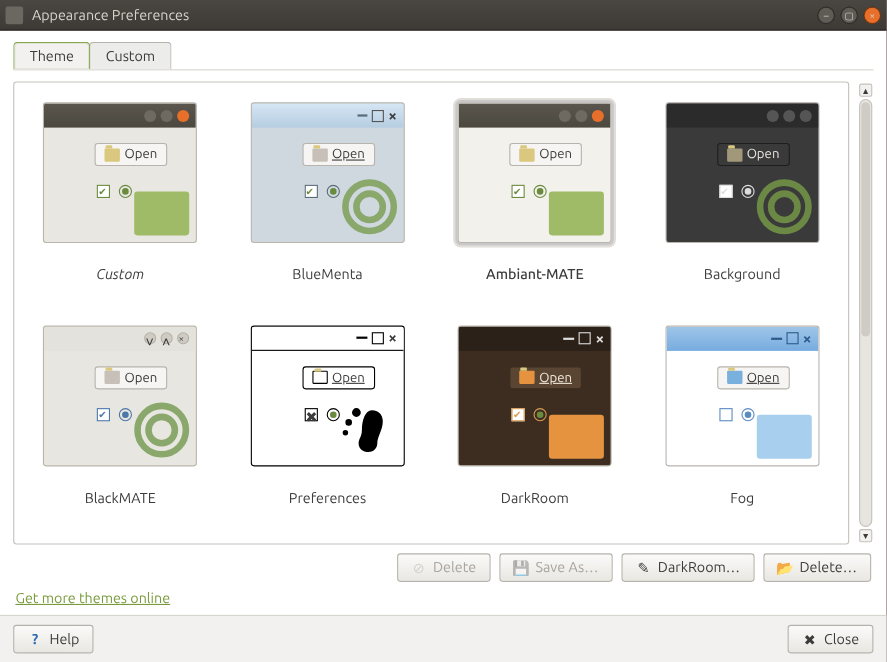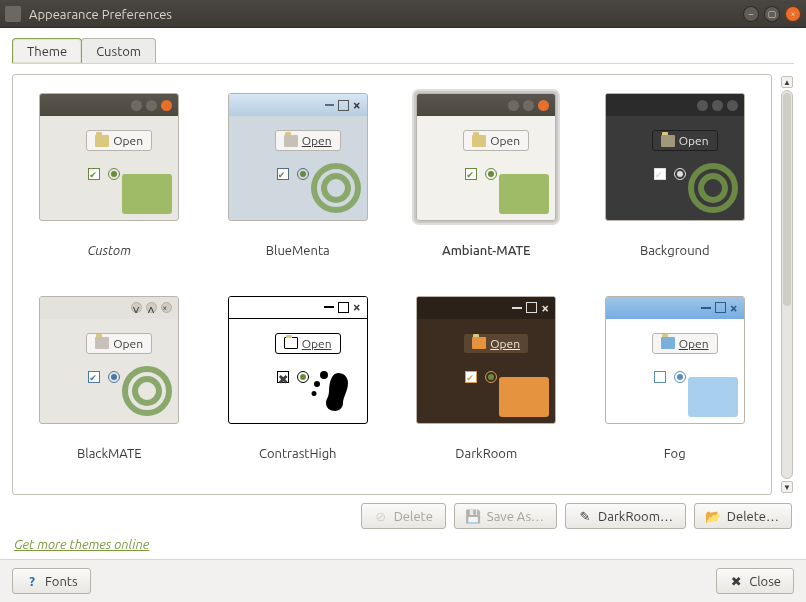--- a/index.html
+++ b/index.html
@@ -253,21 +253,21 @@
     border-radius:3px;
     background:linear-gradient(#fafaf9,#e9e7e2);
     color:#3c3c3c;
     cursor:pointer;
     font-size:13px;
   }
   .btn.disabled { color:#a8a49c; cursor:default; }
   .btn.disabled .bicon{opacity:.4;}
   .bicon{width:14px;height:14px;display:inline-flex;align-items:center;justify-content:center;font-size:13px;}
 
-  .link-row { padding: 0 2px 2px; font-style: italic; }
+  .link-row { padding: 0 2px 2px; }
   .link {
     color:#7a9b3c;
     text-decoration:underline;
     cursor:pointer;
     font-size:13px;
   }
 
   
   .bottom-bar {
     display:flex;
@@ -440,21 +440,21 @@
                 </span>
               <span class="check">
                   <span class="chk-box" style="border-color:#000;">✖</span>
                   <span class="radio on" style="border-color:#000;"></span>
                 </span>
               <svg class="target" viewBox="0 0 56 56">
                   <path d="M30 10c6 0 10 4 10 10 0 8-5 14-5 20 0 4-3 8-8 8s-9-3-9-8c0-4 3-6 3-12 0-9 3-18 9-18z M16 8a4 4 0 1 1 0 8 4 4 0 0 1 0-8z M9 18a3 3 0 1 1 0 6 3 3 0 0 1 0-6z M6 28a2.5 2.5 0 1 1 0 5 2.5 2.5 0 0 1 0-5z" fill="#000"></path>
                 </svg>
             </div>
           </div>
-          <div class="theme-label">ContrastHigh</div>
+          <div class="theme-label">Preferences</div>
         </div>
 
         <div class="theme-cell">
           <div class="theme-thumb thumb-dark">
             <div class="mini-titlebar">
                 <span style="color:#ddd;width:10px;height:2px;background:#ddd;"></span>
                 <span class="sq" style="border-color:#ddd;"></span>
                 <span class="x" style="color:#ddd;">×</span>
               </div>
             <div class="mini-body">
@@ -526,21 +526,21 @@
 
     <div class="link-row">
       <span class="link">Get more themes online</span>
     </div>
 
   </div>
 
   <div class="bottom-bar">
     <span class="btn">
       <span class="bicon" style="color:#2d6bb0;font-weight:bold;">?</span>
-      <span>Fonts</span>
+      <span>Help</span>
     </span>
     <span class="btn">
       <span class="bicon">✖</span>
       <span>Close</span>
     </span>
   </div>
 
 </div>
 
 </body></html>

